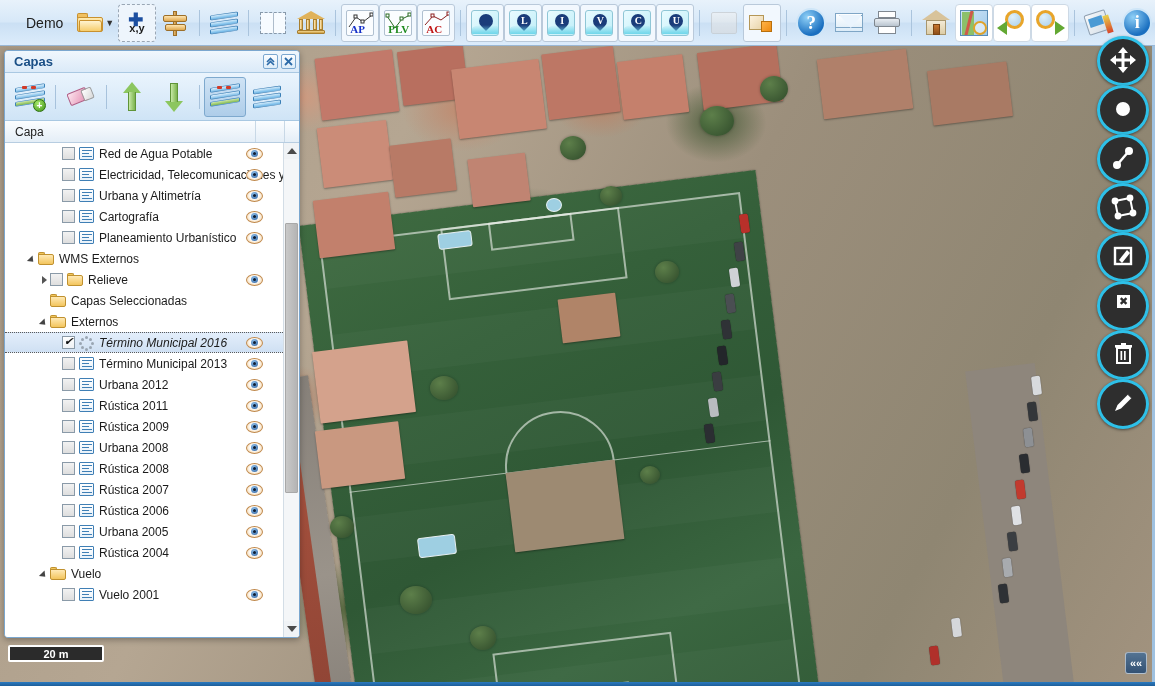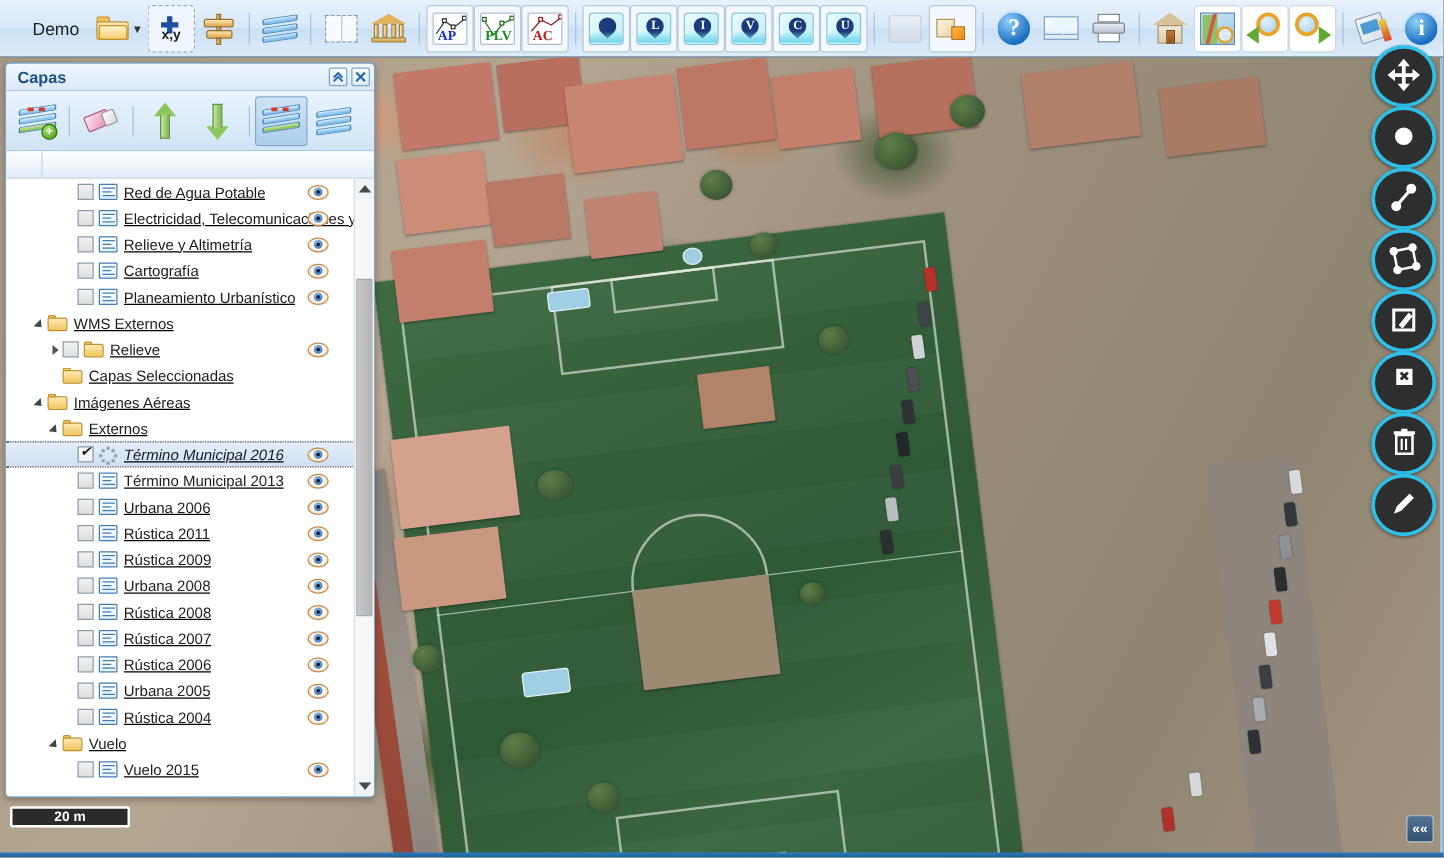--- a/index.html
+++ b/index.html
@@ -3,21 +3,21 @@
 <meta charset="utf-8">
 <style>
   * { box-sizing: border-box; }
   html, body {
     margin: 0; padding: 0;
     width: 1155px; height: 686px;
     overflow: hidden;
     font-family: "Liberation Sans", sans-serif;
     font-size: 12px;
   }
-  #app { position: relative; width: 1155px; height: 686px; overflow: hidden; background: #404040; }
+  #app { position: relative; width: 1155px; height: 686px; overflow: hidden; background: #8b5cf6; }
 
   
   #toolbar {
     position: absolute; left: 0; top: 0; width: 1155px; height: 46px;
     background: linear-gradient(to bottom, #e8f2fb 0%, #d7e8f8 48%, #cbe0f4 52%, #dcecfb 100%);
     border-bottom: 1px solid #9ab8d6;
     display: flex; align-items: center; padding-left: 6px; gap: 0px;
   }
   .tb-label { font-size: 14px; color: #202020; padding: 0 8px 0 20px; white-space: nowrap; }
   .tb-btn {
@@ -213,21 +213,21 @@
 
   #col-header {
     height: 22px; background: linear-gradient(to bottom,#fbfdff,#e4eef7);
     border-bottom: 1px solid #b7cde1; display: flex; align-items: center; flex: 0 0 auto;
   }
   #col-header .c1 { flex: 1; padding-left: 10px; font-size: 12px; color: #222; border-right: 1px solid #c8d8e6; height: 100%; display: flex; align-items: center; }
   #col-header .c2 { width: 29px; border-right: 1px solid #c8d8e6; height: 100%; }
   #col-header .c3 { width: 14px; height: 100%; }
 
   #tree-wrap { flex: 1; display: flex; overflow: hidden; background: #ffffff; }
-  #tree { flex: 1; overflow: hidden; position: relative; text-decoration: underline; }
+  #tree { flex: 1; overflow: hidden; position: relative; }
   .node { height: 21px; display: flex; align-items: center; padding-left: 4px; font-size: 12px; color: #1b1b1b; position: relative; white-space: nowrap; }
   .node.selected { background: linear-gradient(to bottom,#e3eefb,#cfe0f3); border-top: 1px dotted #5b5b5b; border-bottom: 1px dotted #5b5b5b; font-style: italic; }
   .node .ind { flex: 0 0 auto; }
   .tri { width: 11px; height: 11px; flex: 0 0 auto; position: relative; }
   .tri.open:after { content: ""; position: absolute; left: 2px; top: 3px; border-left: 5px solid #444; border-top: 4px solid transparent; border-bottom: 4px solid transparent; transform: rotate(45deg); }
   .tri.closed:after { content: ""; position: absolute; left: 3px; top: 2px; border-left: 5px solid transparent; border-top: 4px solid transparent; border-bottom: 4px solid transparent; border-left-color: transparent; width:0;height:0;
      border-left: 5px solid #555; }
   .cbx { width: 13px; height: 13px; border: 1px solid #8a9aa8; background: linear-gradient(to bottom,#ffffff,#eef1f4); flex: 0 0 auto; margin-right: 4px; position: relative; }
   .cbx.grey { background: linear-gradient(to bottom,#f2f2f2,#dedede); }
   .cbx.checked:after { content: "✔"; position: absolute; left: 1px; top: -2px; font-size: 11px; color: #111; line-height: 13px; }
@@ -716,20 +716,21 @@
       <div class="pt-btn">
         <span class="ico-layers">
             <i></i>
             <i></i>
             <i></i>
           </span>
       </div>
     </div>
 
     <div id="col-header">
+      <div class="c1">Capa</div>
       <div class="c2"></div>
       <div class="c3"></div>
     </div>
 
     <div id="tree-wrap">
       <div id="tree">
           <div class="node">
             <span class="ind" style="width: 42px;"></span>
             <span class="tri"></span>
             <span class="cbx grey"></span>
@@ -763,21 +764,21 @@
           </div>
           <div class="node">
             <span class="ind" style="width: 42px;"></span>
             <span class="tri"></span>
             <span class="cbx grey"></span>
             <span class="licon">
               <i></i>
               <i></i>
               <i></i>
             </span>
-            <span class="lbl">Relieve y Altimetría</span>
+            <span class="lbl">Urbana y Altimetría</span>
             <span class="eye">
               <span class="ball"></span>
               <span class="iris"></span>
               <span class="pup"></span>
             </span>
           </div>
           <div class="node">
             <span class="ind" style="width: 42px;"></span>
             <span class="tri"></span>
             <span class="cbx grey"></span>
@@ -836,30 +837,20 @@
           </div>
           <div class="node">
             <span class="ind" style="width: 30px;"></span>
             <span class="tri"></span>
             <span style="width: 0px;"></span>
             <span class="ficon">
               <span class="ftab"></span>
               <span class="fbody"></span>
             </span>
             <span class="lbl">Capas Seleccionadas</span>
-          </div>
-          <div class="node">
-            <span class="ind" style="width: 18px;"></span>
-            <span class="tri open"></span>
-            <span style="width: 0px;"></span>
-            <span class="ficon">
-              <span class="ftab"></span>
-              <span class="fbody"></span>
-            </span>
-            <span class="lbl">Imágenes Aéreas</span>
           </div>
           <div class="node">
             <span class="ind" style="width: 30px;"></span>
             <span class="tri open"></span>
             <span style="width: 0px;"></span>
             <span class="ficon">
               <span class="ftab"></span>
               <span class="fbody"></span>
             </span>
             <span class="lbl">Externos</span>
@@ -903,21 +894,21 @@
           </div>
           <div class="node">
             <span class="ind" style="width: 42px;"></span>
             <span class="tri"></span>
             <span class="cbx grey"></span>
             <span class="licon">
               <i></i>
               <i></i>
               <i></i>
             </span>
-            <span class="lbl">Urbana 2006</span>
+            <span class="lbl">Urbana 2012</span>
             <span class="eye">
               <span class="ball"></span>
               <span class="iris"></span>
               <span class="pup"></span>
             </span>
           </div>
           <div class="node">
             <span class="ind" style="width: 42px;"></span>
             <span class="tri"></span>
             <span class="cbx grey"></span>
@@ -1057,21 +1048,21 @@
           </div>
           <div class="node">
             <span class="ind" style="width: 42px;"></span>
             <span class="tri"></span>
             <span class="cbx grey"></span>
             <span class="licon">
               <i></i>
               <i></i>
               <i></i>
             </span>
-            <span class="lbl">Vuelo 2015</span>
+            <span class="lbl">Vuelo 2001</span>
             <span class="eye">
               <span class="ball"></span>
               <span class="iris"></span>
               <span class="pup"></span>
             </span>
           </div>
         </div>
       <div id="vscroll">
         <div class="arw top">
             <i></i>

